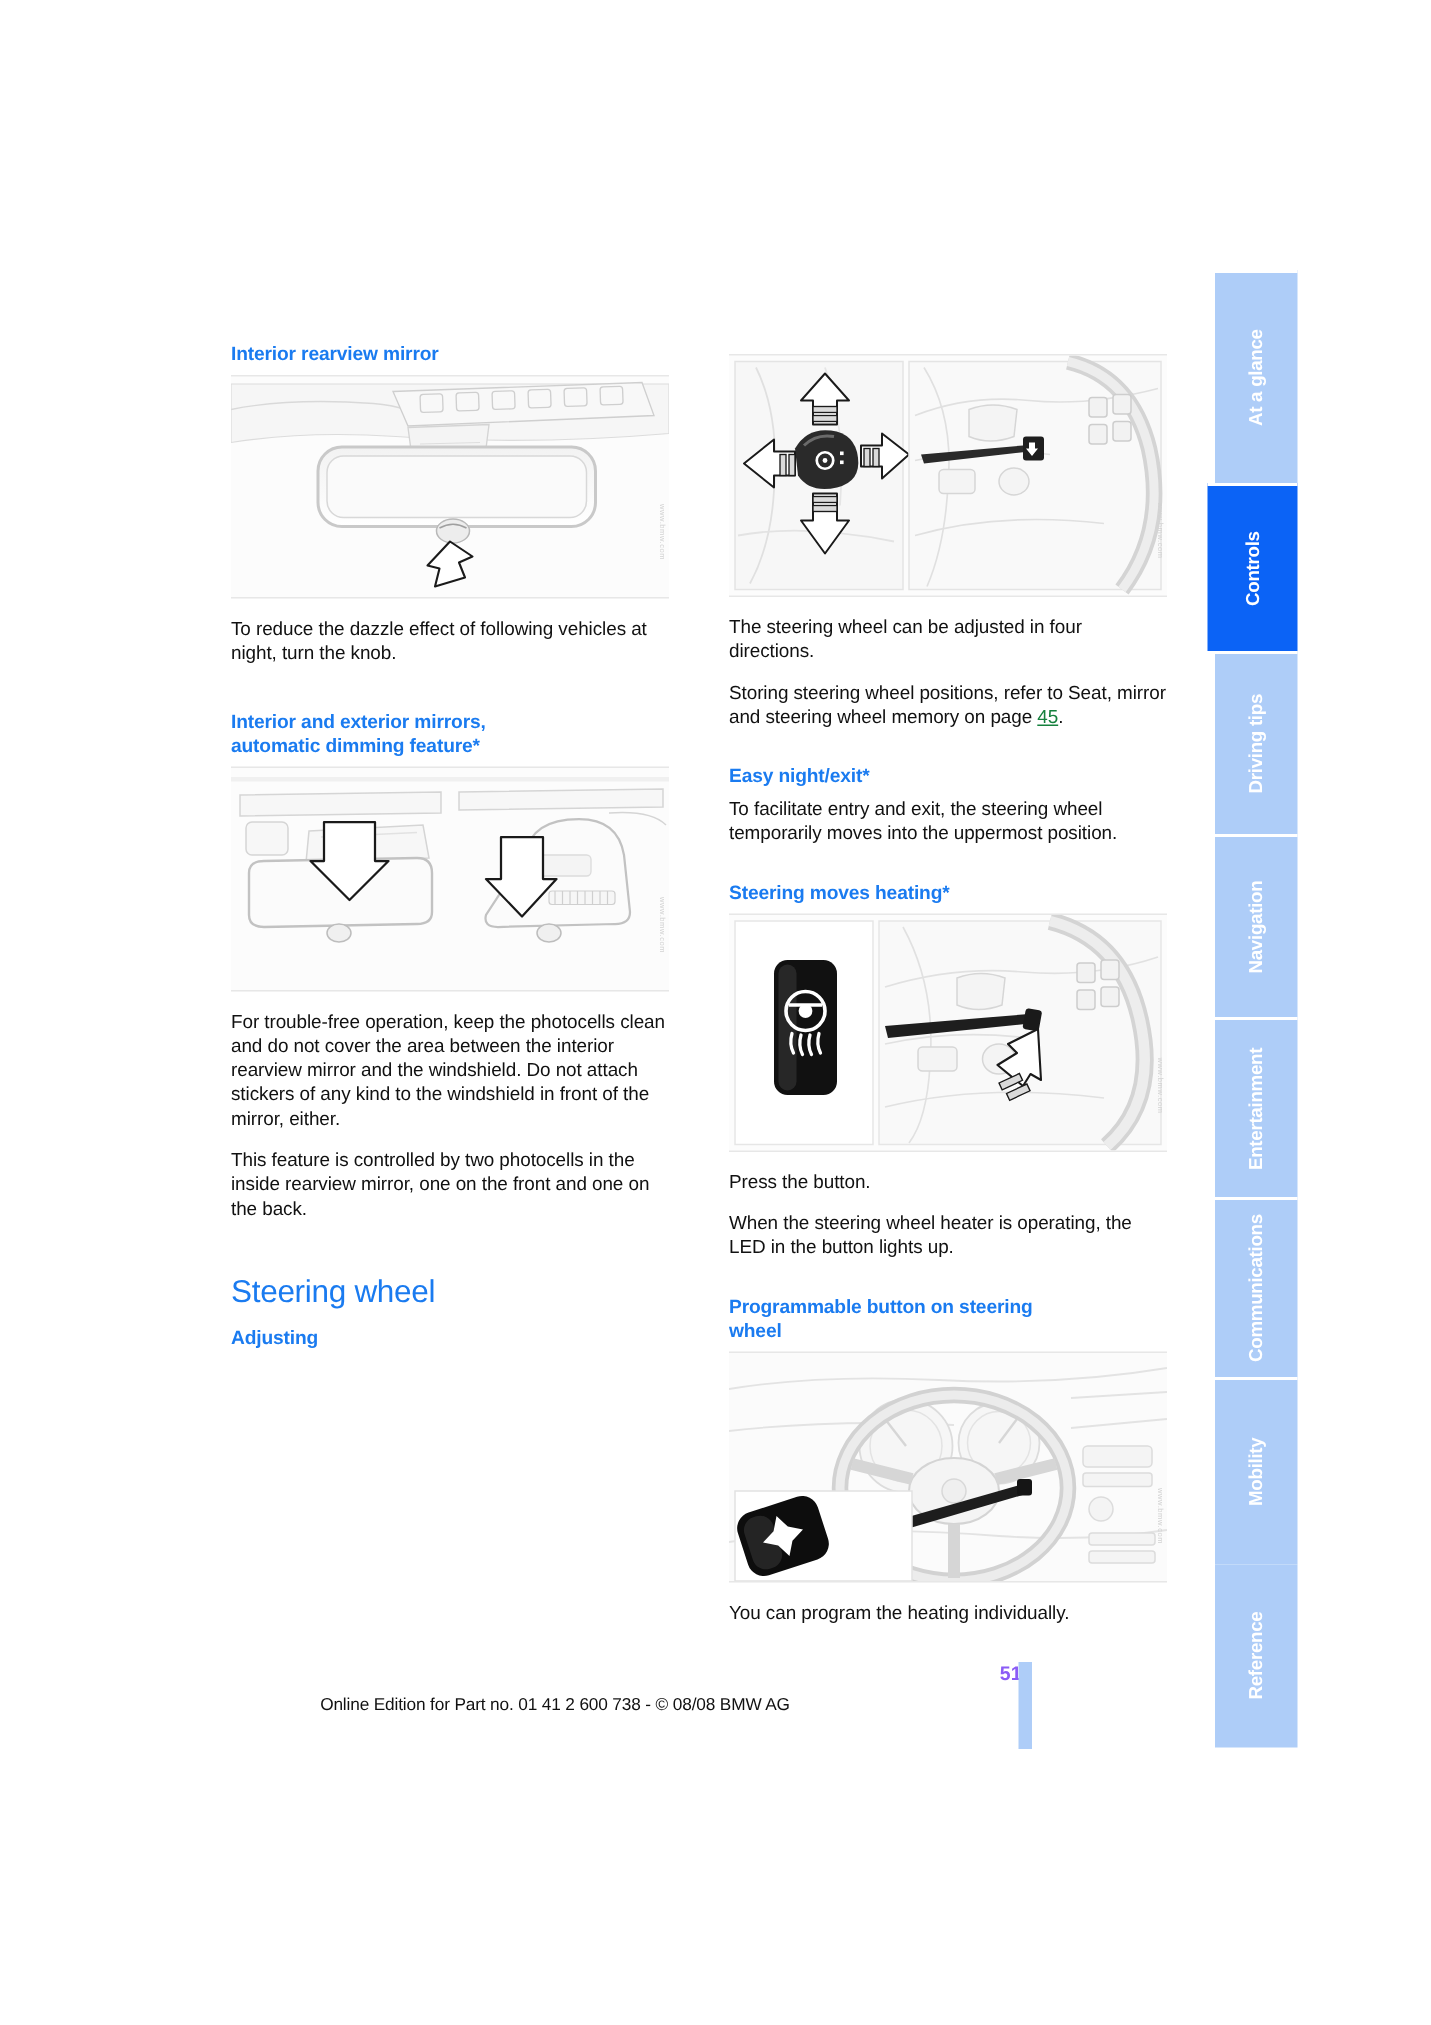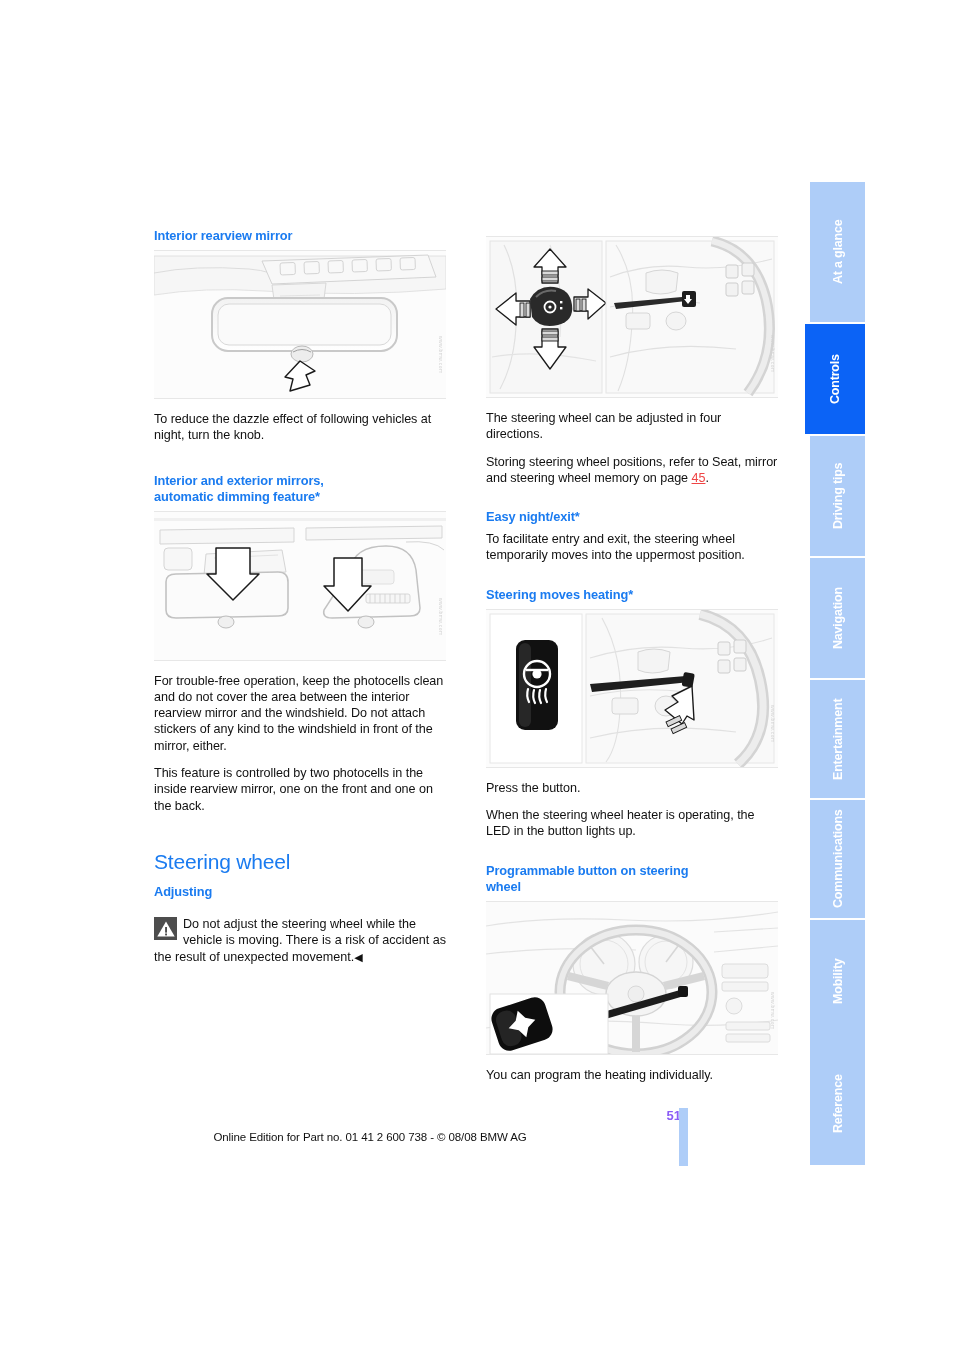--- a/index.html
+++ b/index.html
@@ -25,21 +25,21 @@
   h2.sub-title{
     font-size:12.8px;font-weight:bold;color:#1a7bf0;
     margin:0 0 6px 0;line-height:1.25;letter-spacing:-0.1px;
   }
   h2.sub-title.tight{margin-bottom:16px;}
   p.body{
     font-size:12.6px;line-height:16.3px;margin:0 0 11px 0;color:#111;
     letter-spacing:-0.05px;
   }
   p.body:last-child{margin-bottom:0;}
-  .xref{color:#ef4444;}
+  .xref{color:#15803d;}
 
   .spacer-18{height:18px;}
   .spacer-12{height:12px;}
   .spacer-24{height:24px;}
 
   
   .figure{
     position:relative;background:#fbfbfb;
     border-top:1px solid #e7e7e7;border-bottom:1px solid #e7e7e7;
     overflow:hidden;margin:0 0 12px 0;
@@ -180,30 +180,20 @@
 
     <p class="body">For trouble-free operation, keep the photocells clean and do not cover the area between the interior rearview mirror and the windshield. Do not attach stickers of any kind to the windshield in front of the mirror, either.</p>
     <p class="body">This feature is controlled by two photocells in the inside rearview mirror, one on the front and one on the back.</p>
 
     <div class="spacer-24"></div>
 
     <h1 class="section-title">Steering wheel</h1>
 
     <h2 class="sub-title tight">Adjusting</h2>
 
-    <div class="note">
-      <span class="tri-box">
-        <svg class="tri" width="19" height="17" viewBox="0 0 19 17">
-          <path d="M9.5 1 L18.2 16 L0.8 16 Z" fill="#ffffff"></path>
-          <rect x="8.6" y="6.5" width="1.9" height="5.6" fill="#4d4d4d"></rect>
-          <rect x="8.6" y="13" width="1.9" height="1.9" fill="#4d4d4d"></rect>
-        </svg>
-      </span>
-      <span>Do not adjust the steering wheel while the vehicle is moving. There is a risk of accident as the result of unexpected movement.</span><span class="endmark">◀</span>
-    </div>
 
   </div>
 
   <div class="col col-right">
 
     <div class="figure" style="height:160px;margin-top:8px;">
       <svg class="fig-inner" viewBox="0 0 292 160">
         <rect x="0" y="0" width="292" height="160" fill="#fcfcfc"></rect>
 
         <rect x="4" y="4" width="112" height="152" fill="#f7f7f7" stroke="#e4e4e4" stroke-width="1"></rect>

